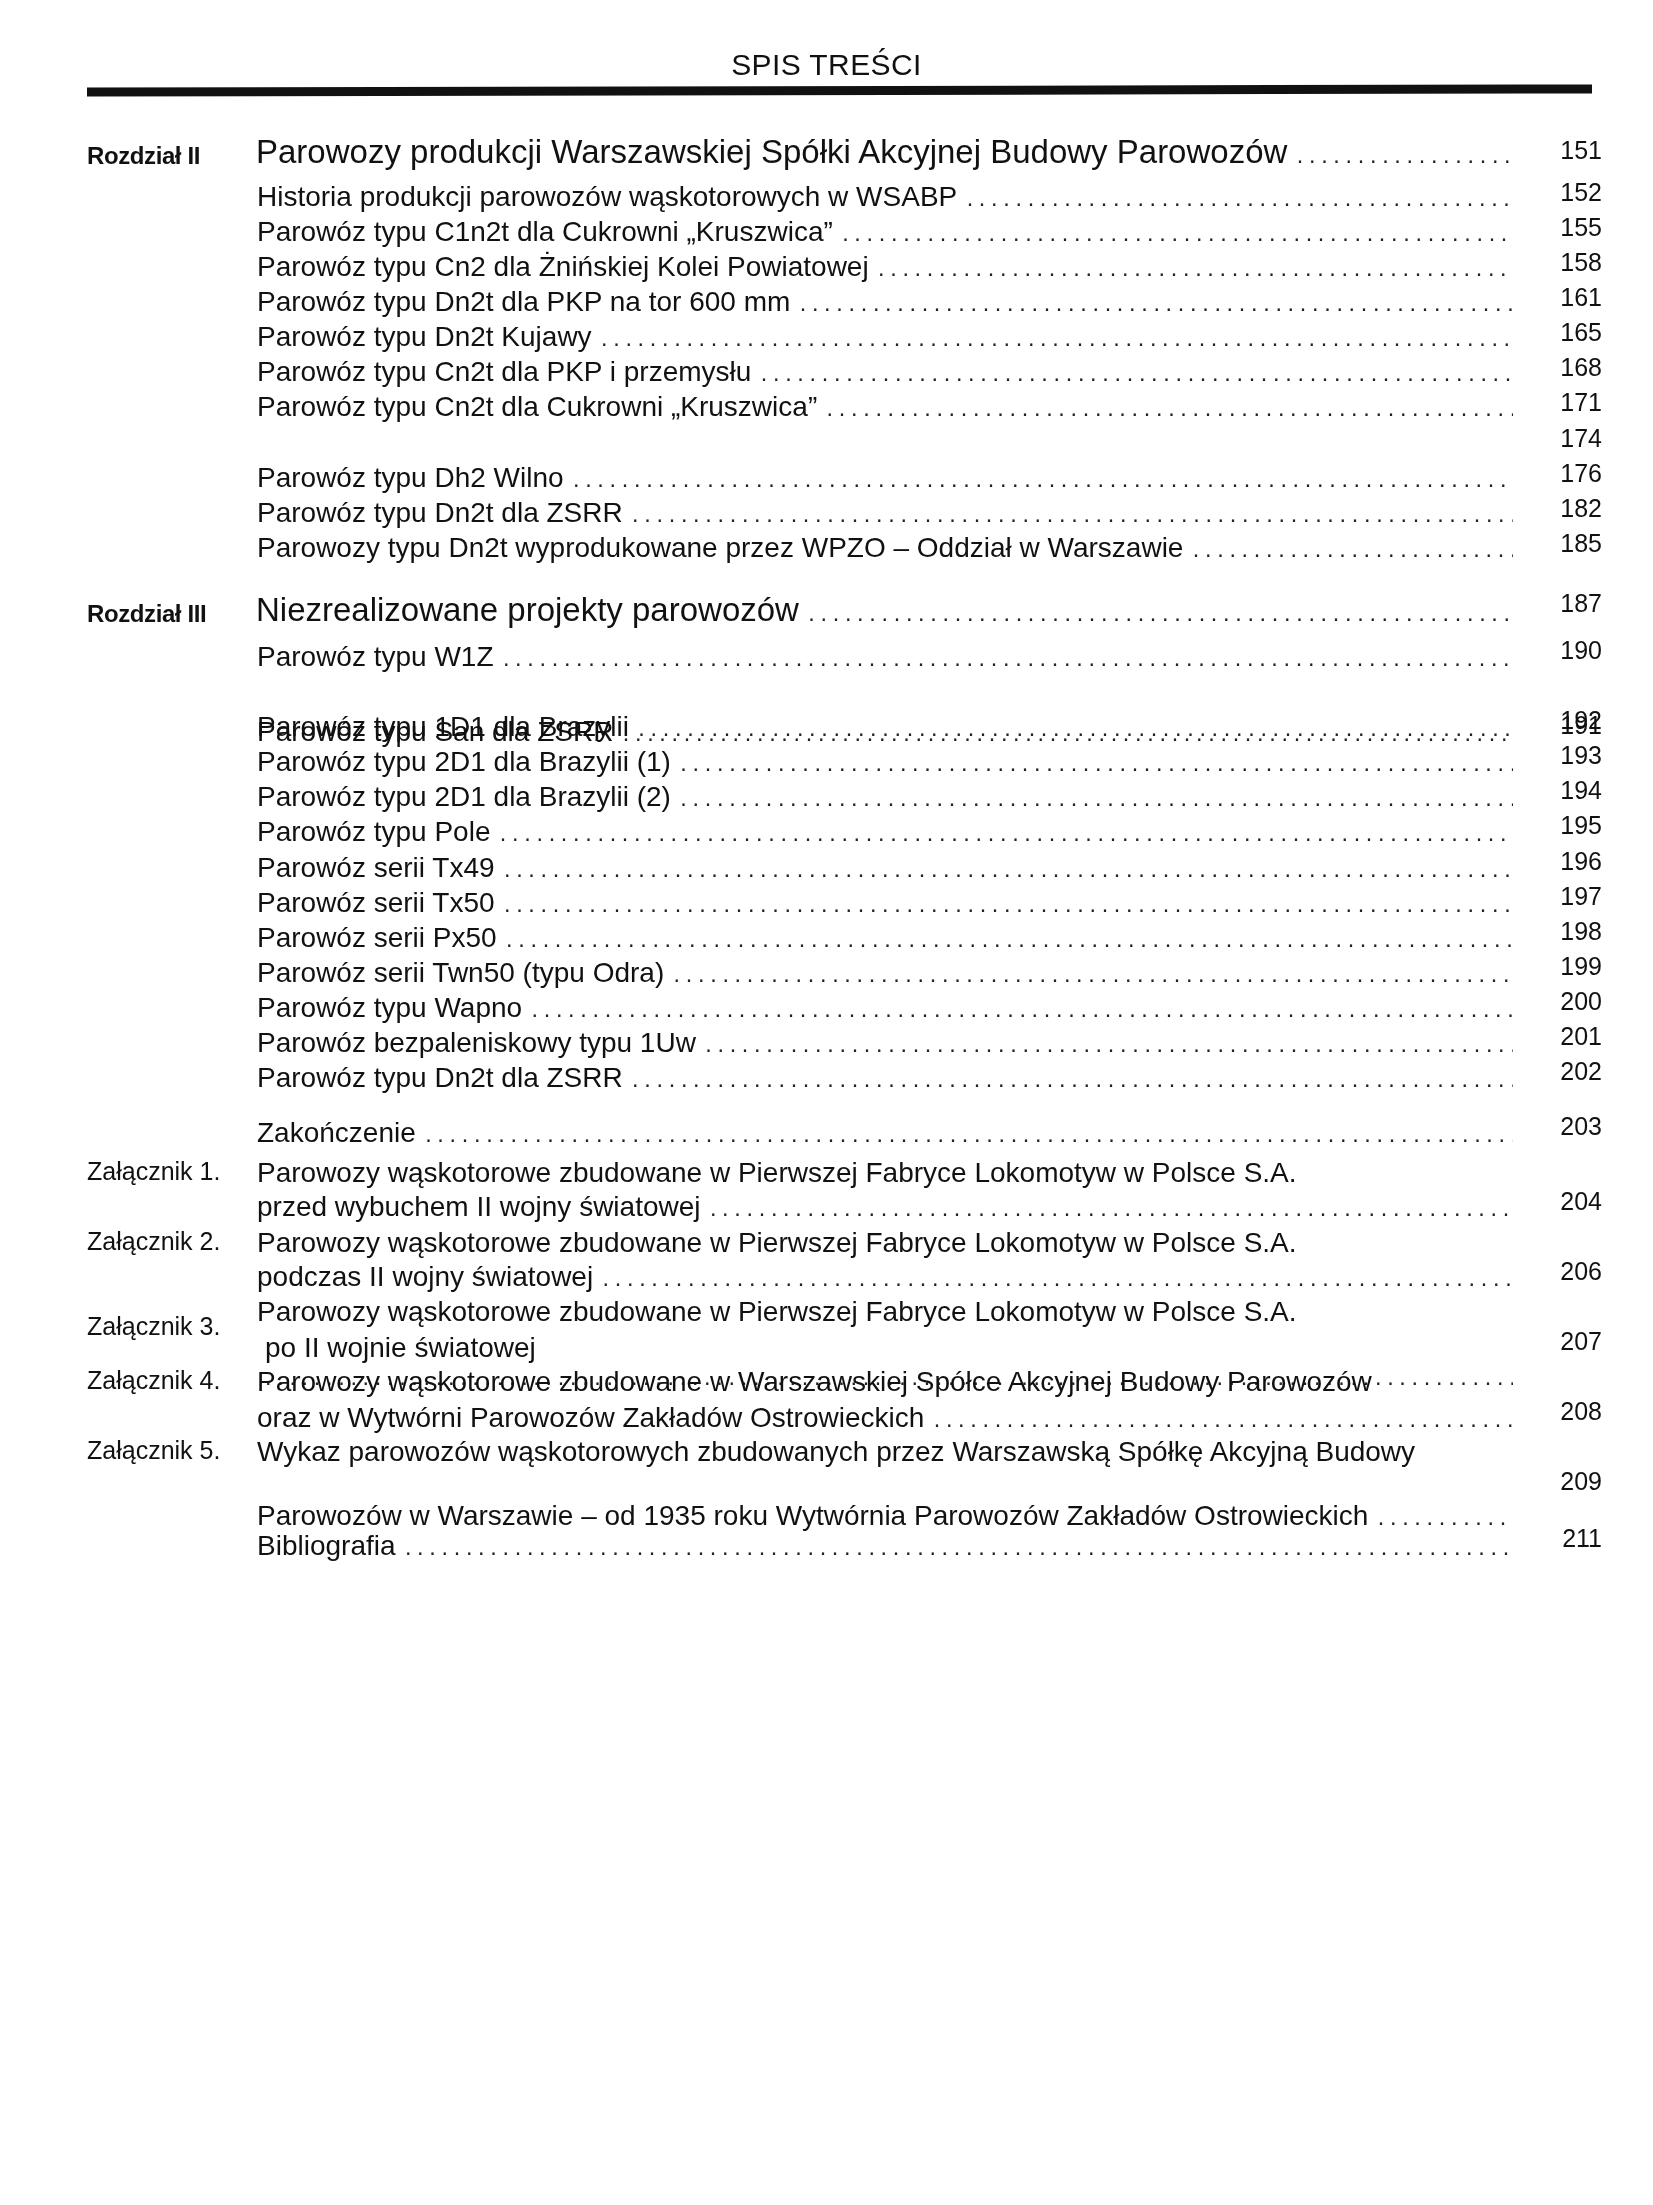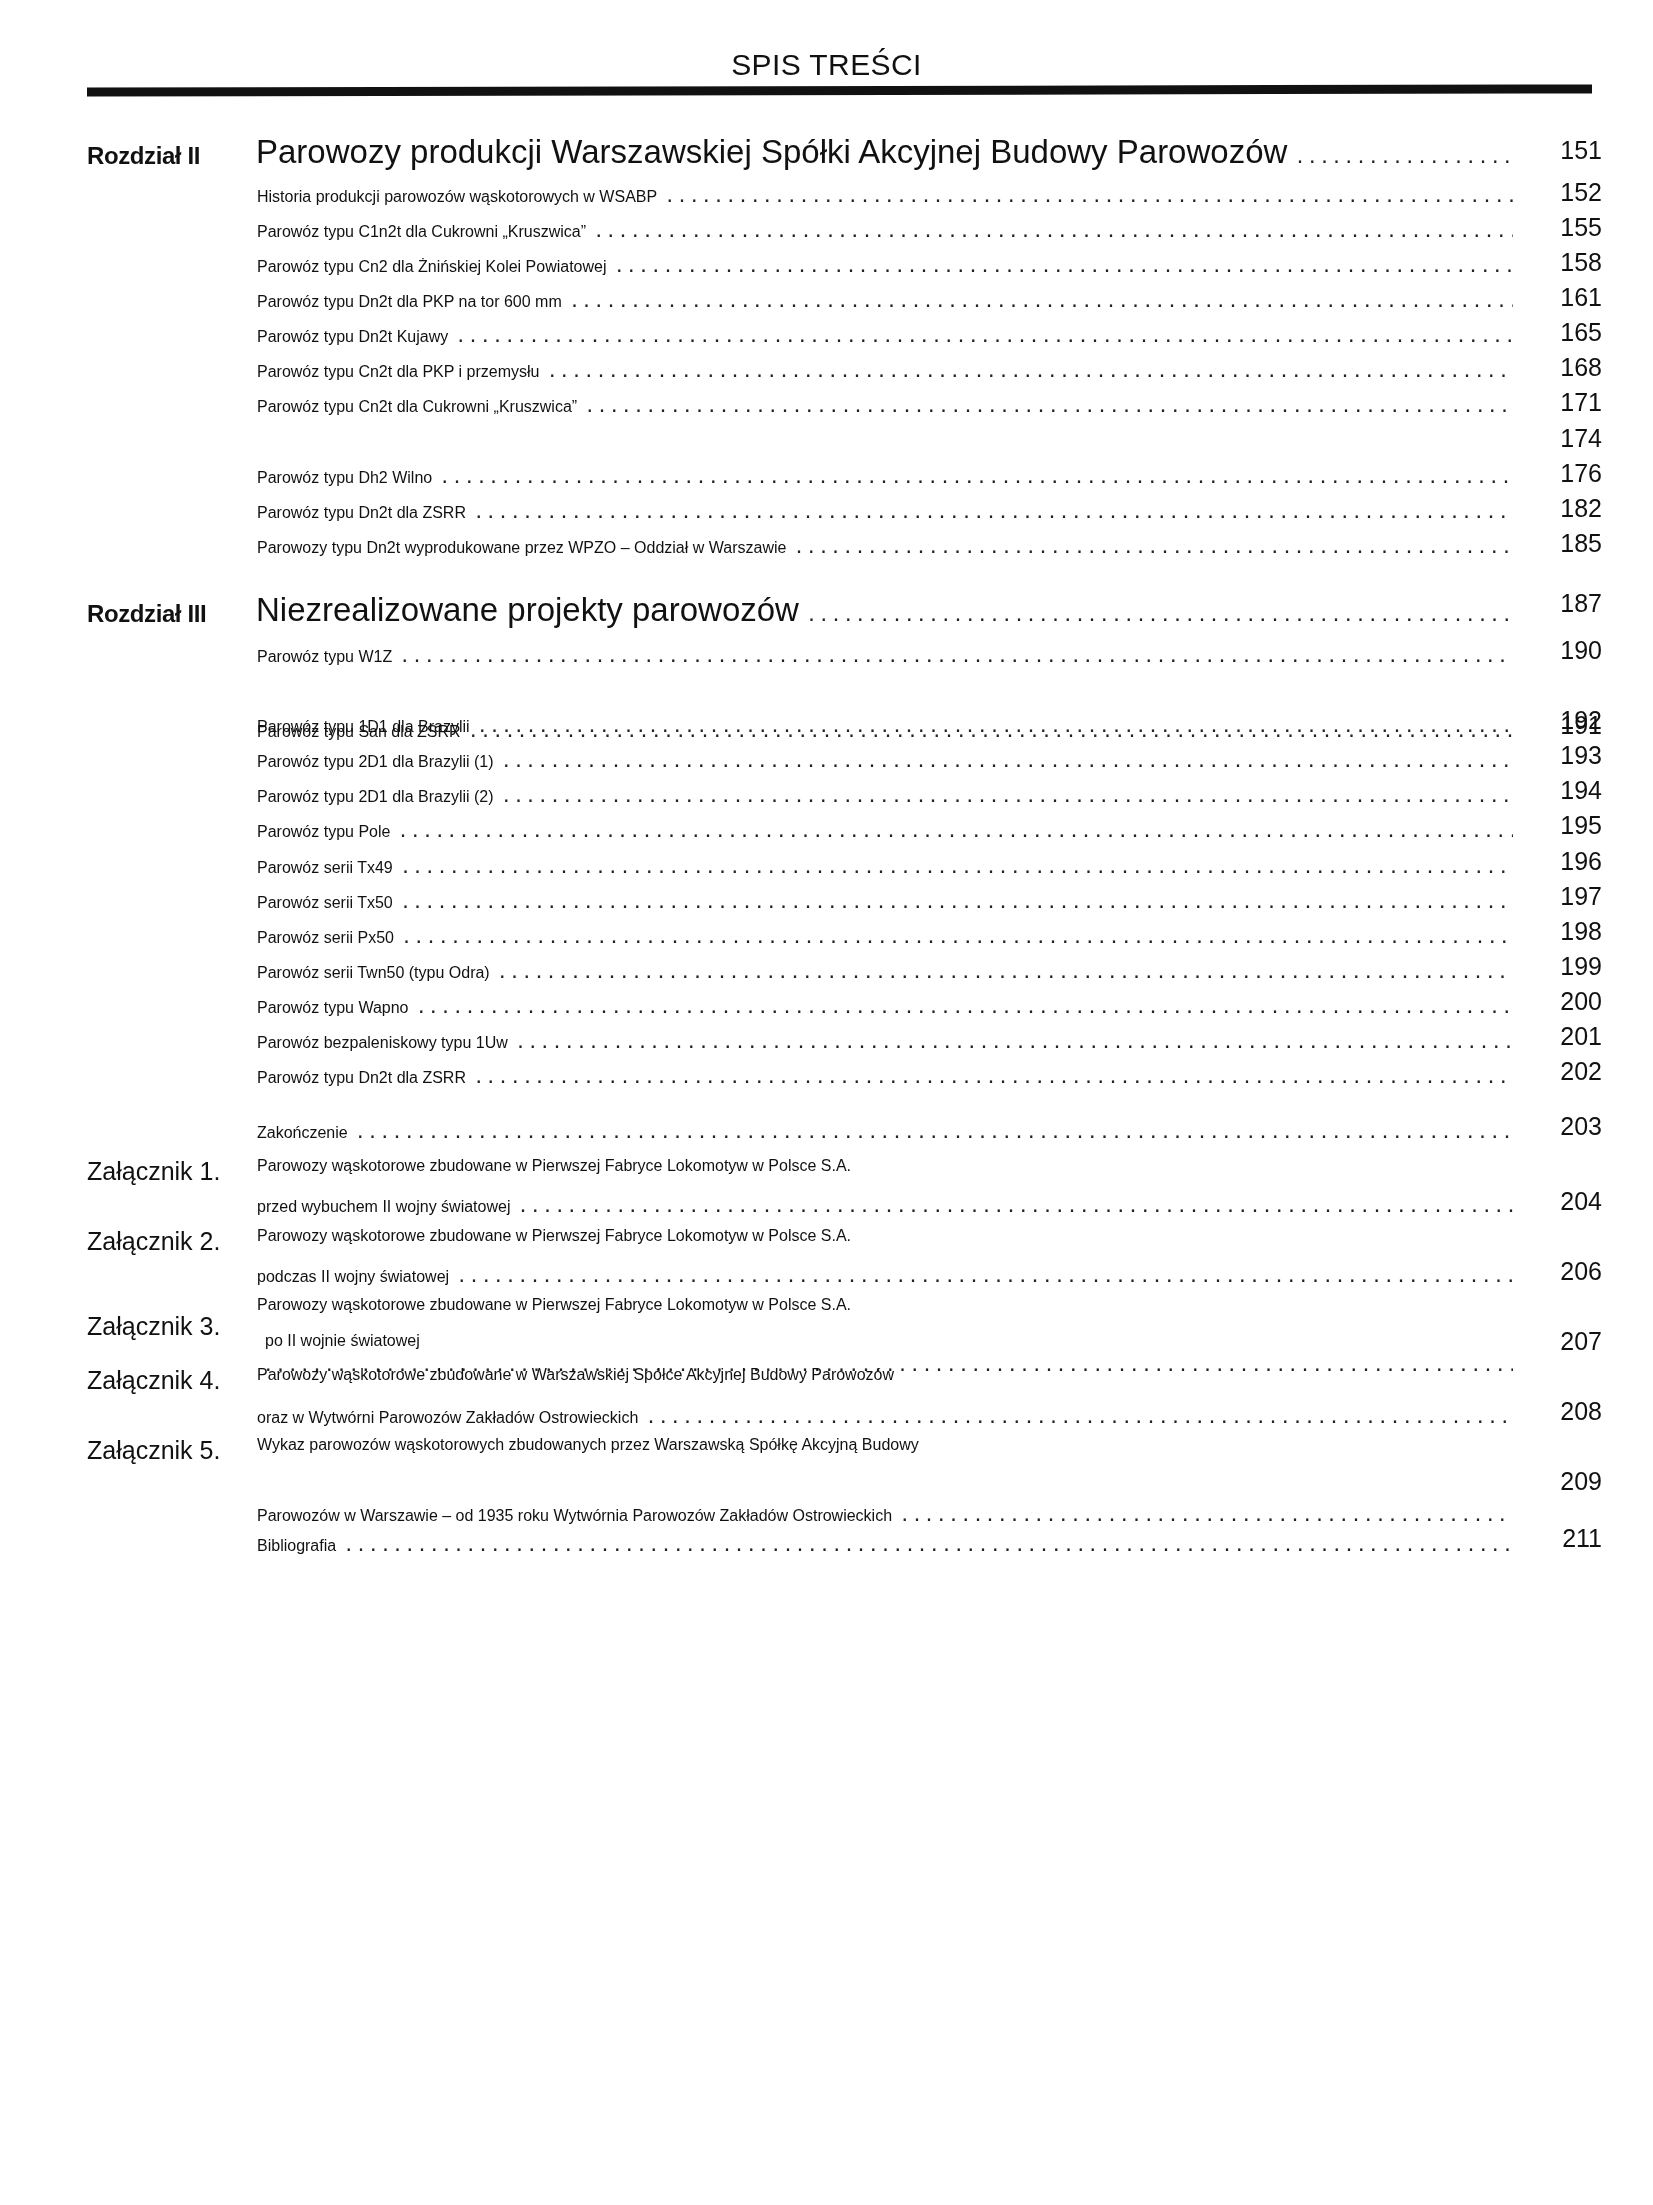--- a/index.html
+++ b/index.html
@@ -2,21 +2,21 @@
 <html style="font-size:12.5px"><head>
 <meta charset="utf-8">
 <style>
   html,body{margin:0;padding:0;background:#ffffff;}
   body{width:1653px;height:2205px;position:relative;overflow:hidden;font-family:"Liberation Sans","DejaVu Sans",sans-serif;color:#111;}
   .header-title{position:absolute;left:0;width:1653px;top:48px;text-align:center;font-size:30px;letter-spacing:0.4px;}
   .rule{position:absolute;left:87px;width:1505px;top:86px;height:8.6px;background:#111;transform:rotate(-0.12deg);}
   .row{position:absolute;left:0;width:1653px;height:34px;}
   .label{position:absolute;left:87px;font-size:25px;white-space:nowrap;}
   .label.bold{font-weight:bold;font-size:24px;letter-spacing:-0.4px;}
-  .entry{position:absolute;left:257px;right:140px;display:flex;align-items:baseline;font-size:16px;white-space:nowrap;overflow:hidden;}
+  .entry{position:absolute;left:257px;right:140px;display:flex;align-items:baseline;font-size:28px;white-space:nowrap;overflow:hidden;}
   .entry.big{font-size:33px;left:256px;}
   .entry .t{flex:0 0 auto;padding-right:9.4px;}
   .entry .dots{flex:1 1 auto;overflow:hidden;font-size:23.4px;letter-spacing:3.9px;color:#222;}
   .entry .dots::after{content:". . . . . . . . . . . . . . . . . . . . . . . . . . . . . . . . . . . . . . . . . . . . . . . . . . . . . . . . . . . . . . . . . . . . . . . . . . . . . . . . . . . . . . . . . . . . . . . . . . . . . . . . . . . . . . . . . . . . . . . . . . . . . . . . . . . . . . . . . . . . . . . . . . . . . . . . . . . . . . . . . . . . . . . . . . . . . . . . . . . . . . . . . . . . . . . .";letter-spacing:0;word-spacing:-0.8px;}
   .entry .nodots{flex:1 1 auto;}
   .page{position:absolute;right:51px;font-size:25px;text-align:right;}
 </style>
 </head>
 <body>
 

